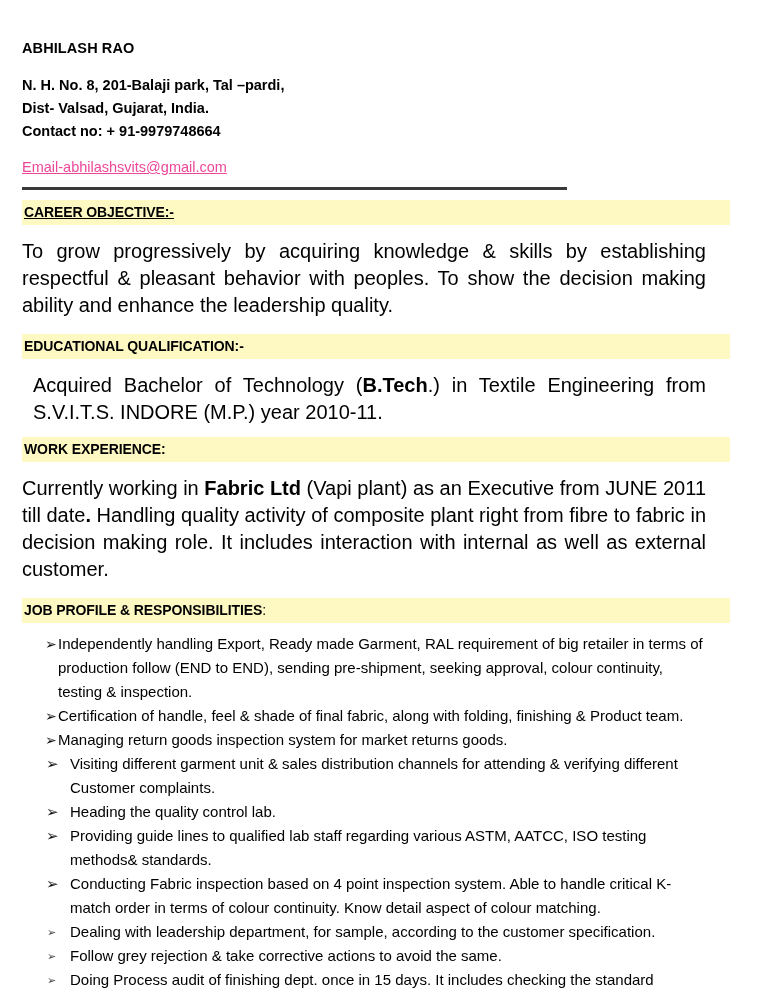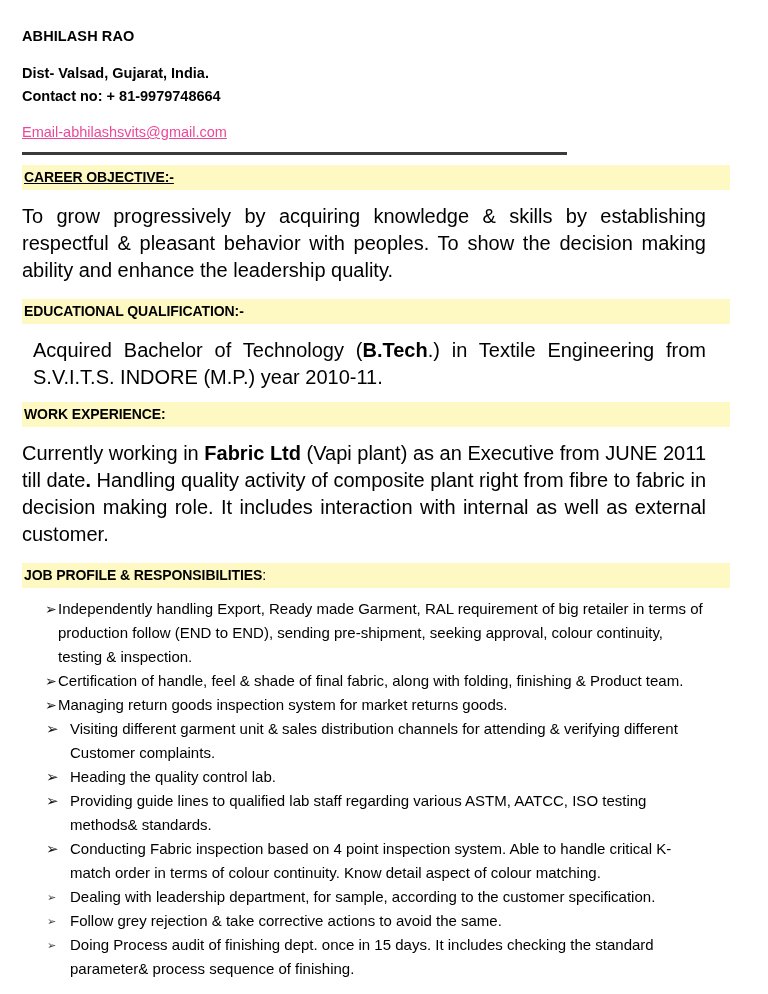--- a/index.html
+++ b/index.html
@@ -13,21 +13,21 @@
     font-family: "Liberation Sans", sans-serif;
     color: #000000;
     -webkit-font-smoothing: antialiased;
   }
   .page {
     position: relative;
     width: 730px;
     height: 994px;
     background: #ffffff;
     box-sizing: border-box;
-    padding: 28px 22px 0 22px;
+    padding: 40px 22px 0 22px;
     overflow: hidden;
   }
 
   
   .name {
     font-size: 14.5px;
     font-weight: bold;
     letter-spacing: 0.1px;
     margin: 0 0 18px 0;
   }
@@ -121,22 +121,23 @@
   }
 </style>
 </head>
 <body>
 
 <div class="page">
 
   <div class="name">ABHILASH RAO</div>
 
   <div class="address-block">
+    <div class="address-line">N. H. No. 8, 201-Balaji park, Tal –pardi,</div>
     <div class="address-line">Dist- Valsad, Gujarat, India.</div>
-    <div class="address-line">Contact no: + 81-9979748664</div>
+    <div class="address-line">Contact no: + 91-9979748664</div>
   </div>
 
   <div class="email-line">
     <span class="email-link">Email-abhilashsvits@gmail.com</span>
   </div>
 
   <div class="hr-underscores"></div>
 
   <div class="band underlined">
     <span class="band-text">CAREER OBJECTIVE:-</span>

